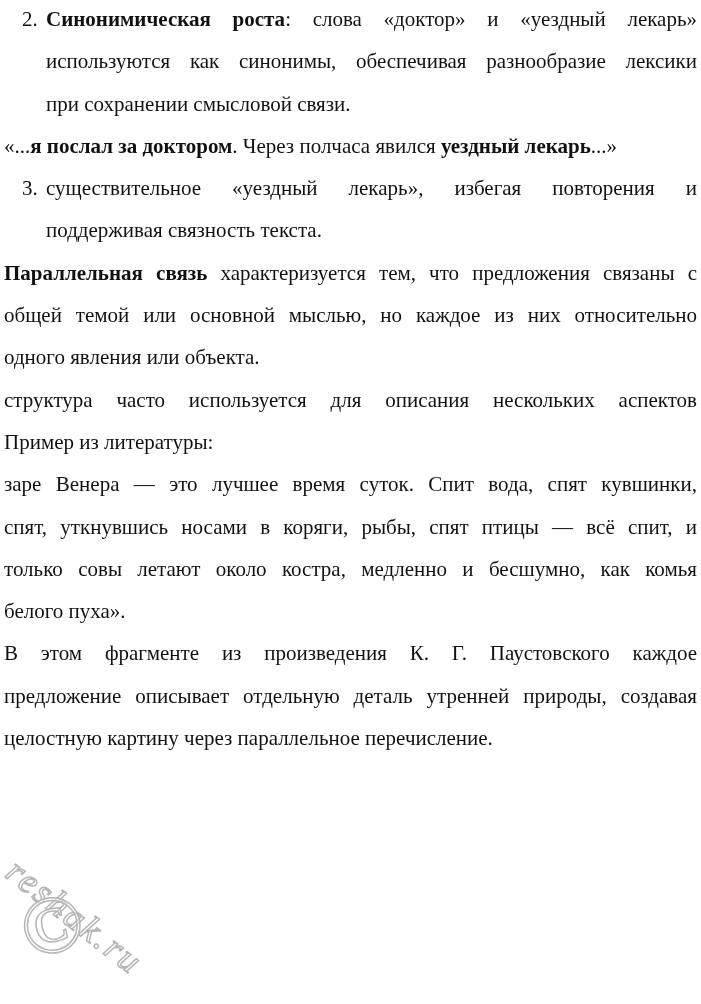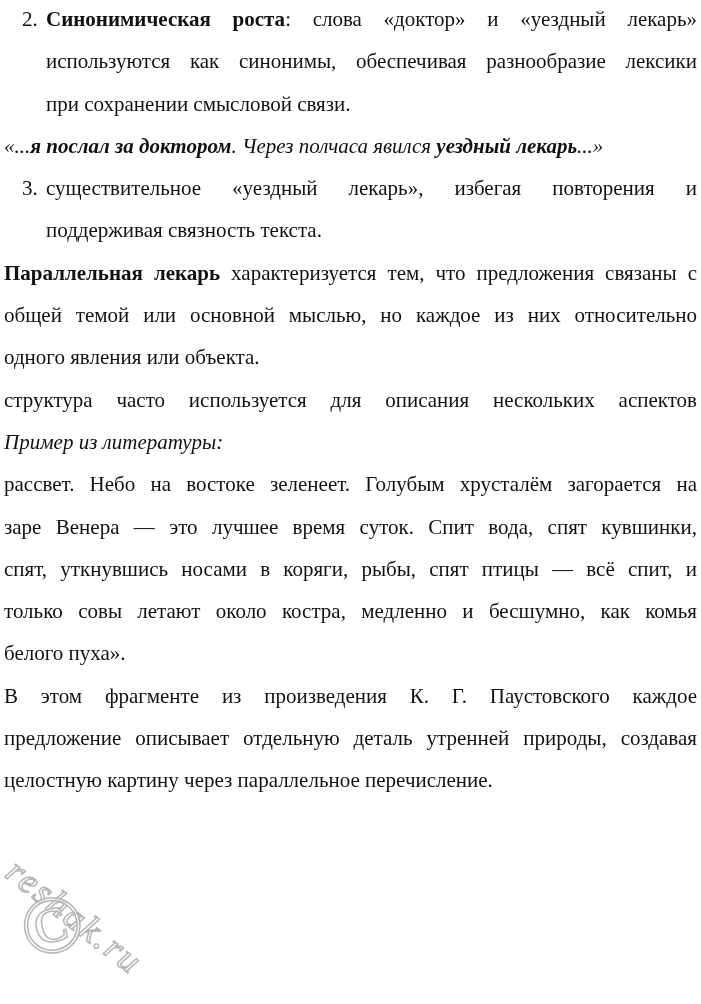--- a/index.html
+++ b/index.html
@@ -36,21 +36,21 @@
     top: 0;
     line-height: 42.3px;
   }
   .line {
     text-align: justify;
     text-align-last: justify;
   }
   .line.last {
     text-align-last: left;
   }
-  .italic { font-style: italic; }
+  .italic { }
   .bold { font-weight: bold; }
   .watermark-text {
     position: absolute;
     left: 24px;
     top: 850px;
     font-size: 36px;
     font-style: italic;
     letter-spacing: 3px;
     transform: rotate(38deg);
     transform-origin: left top;
@@ -84,30 +84,29 @@
       </div>
       <div class="block paragraph italic">
         <div class="line last"><span>«...</span><span class="bold">я послал за доктором</span><span>. Через полчаса явился </span><span class="bold">уездный лекарь</span><span>...»</span></div>
       </div>
       <div class="block list-item">
         <span class="num">3.</span>
         <div class="line"><span>существительное «уездный лекарь», избегая повторения и</span></div>
         <div class="line last"><span>поддерживая связность текста.</span></div>
       </div>
       <div class="block paragraph">
-        <div class="line"><span class="bold">Параллельная лекарь</span><span> характеризуется тем, что предложения связаны с</span></div>
+        <div class="line"><span class="bold">Параллельная связь</span><span> характеризуется тем, что предложения связаны с</span></div>
         <div class="line"><span>общей темой или основной мыслью, но каждое из них относительно</span></div>
         <div class="line last"><span>одного явления или объекта.</span></div>
         <div class="line"><span>структура часто используется для описания нескольких аспектов</span></div>
       </div>
       <div class="block paragraph italic">
         <div class="line last"><span>Пример из литературы:</span></div>
       </div>
       <div class="block paragraph">
-        <div class="line"><span>рассвет. Небо на востоке зеленеет. Голубым хрусталём загорается на</span></div>
         <div class="line"><span>заре Венера — это лучшее время суток. Спит вода, спят кувшинки,</span></div>
         <div class="line"><span>спят, уткнувшись носами в коряги, рыбы, спят птицы — всё спит, и</span></div>
         <div class="line"><span>только совы летают около костра, медленно и бесшумно, как комья</span></div>
         <div class="line last"><span>белого пуха».</span></div>
       </div>
       <div class="block paragraph">
         <div class="line"><span>В этом фрагменте из произведения К. Г. Паустовского каждое</span></div>
         <div class="line"><span>предложение описывает отдельную деталь утренней природы, создавая</span></div>
         <div class="line last"><span>целостную картину через параллельное перечисление.</span></div>
       </div>

